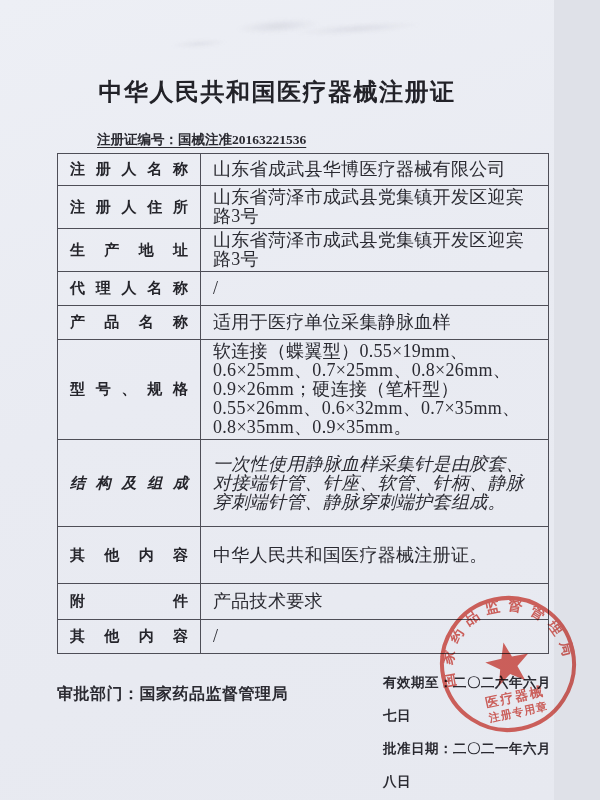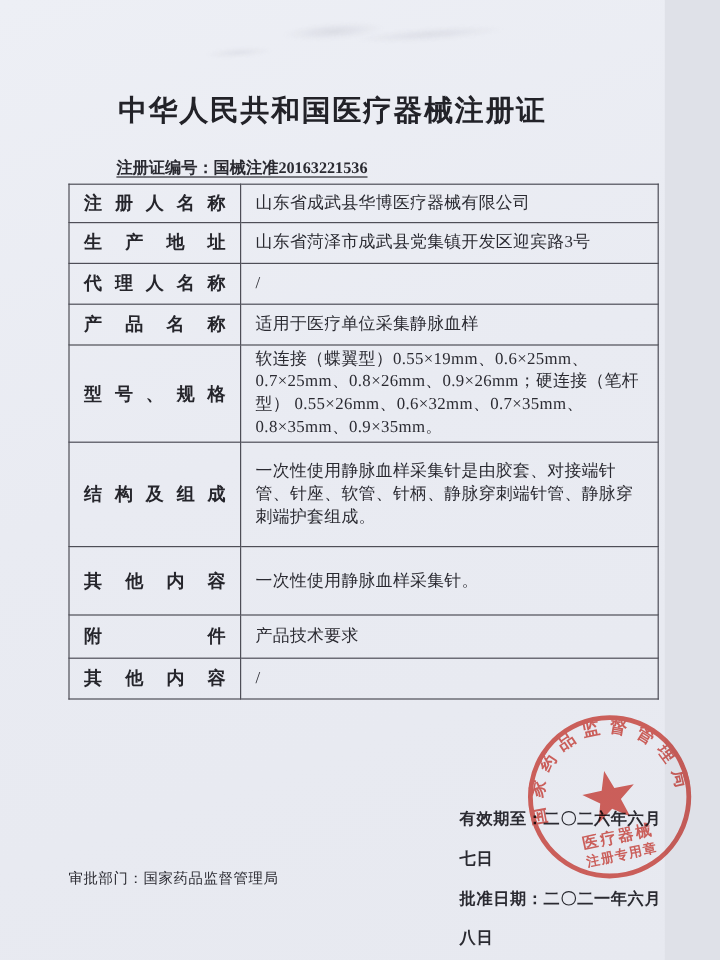--- a/index.html
+++ b/index.html
@@ -49,32 +49,32 @@
   td.lbl{
     width:118px;
     font-weight:bold;font-size:15px;color:#25252b;
     padding:2px 16px;
   }
   td.lbl div{
     text-align:justify;
     text-align-last:justify;
   }
   td.val{
-    font-size:14px;line-height:19px;color:#2a2a31;
+    font-size:18px;line-height:19px;color:#2a2a31;
     letter-spacing:.3px;
   }
   
   .r0 td{height:27px;} .r1 td{height:30px;} .r2 td{height:29px;}
   .r3 td{height:29px;} .r4 td{height:29px;} .r5 td{height:29px;}
-  .r6 td{height:60px;} .r7 td{height:82px;} .r8 td{height:52px;}
+  .r6 td{height:60px;} .r7 td{height:82px;font-style:italic;} .r8 td{height:52px;}
   .r9 td{height:31px;} .r10 td{height:29px;} .r11 td{height:49px;}
 
   .footer-left{
-    position:absolute;left:57px;top:724px;
-    font-size:12px;font-weight:normal;color:#2a2a31;letter-spacing:.5px;
+    position:absolute;left:57px;top:684px;
+    font-size:16px;font-weight:bold;color:#2a2a31;letter-spacing:.5px;
   }
   .footer-right{
     position:absolute;left:383px;top:666px;
     font-size:13.5px;font-weight:bold;color:#2a2a31;letter-spacing:.5px;
     line-height:33px;
   }
   .stamp{
     position:absolute;left:433px;top:589px;width:150px;height:150px;
     transform:rotate(-12deg);
     opacity:.82;
@@ -94,20 +94,26 @@
 
   <div class="reg-line">注册证编号：国械注准20163221536</div>
 
   <table class="cert">
     <tbody>
       <tr class="r0">
         <td class="lbl">
             <div>注册人名称</div>
           </td>
         <td class="val">山东省成武县华博医疗器械有限公司</td>
+      </tr>
+      <tr class="r1">
+        <td class="lbl">
+            <div>注册人住所</div>
+          </td>
+        <td class="val">山东省菏泽市成武县党集镇开发区迎宾路3号</td>
       </tr>
       <tr class="r2">
         <td class="lbl">
             <div>生产地址</div>
           </td>
         <td class="val">山东省菏泽市成武县党集镇开发区迎宾路3号</td>
       </tr>
       <tr class="r3">
         <td class="lbl">
             <div>代理人名称</div>
@@ -129,21 +135,21 @@
       <tr class="r7">
         <td class="lbl">
             <div>结构及组成</div>
           </td>
         <td class="val">一次性使用静脉血样采集针是由胶套、对接端针管、针座、软管、针柄、静脉穿刺端针管、静脉穿刺端护套组成。</td>
       </tr>
       <tr class="r8">
         <td class="lbl">
             <div>其他内容</div>
           </td>
-        <td class="val">一次性使用静脉血样采集针。</td>
+        <td class="val">中华人民共和国医疗器械注册证。</td>
       </tr>
       <tr class="r9">
         <td class="lbl">
             <div>附件</div>
           </td>
         <td class="val">产品技术要求</td>
       </tr>
       <tr class="r10">
         <td class="lbl">
             <div>其他内容</div>

